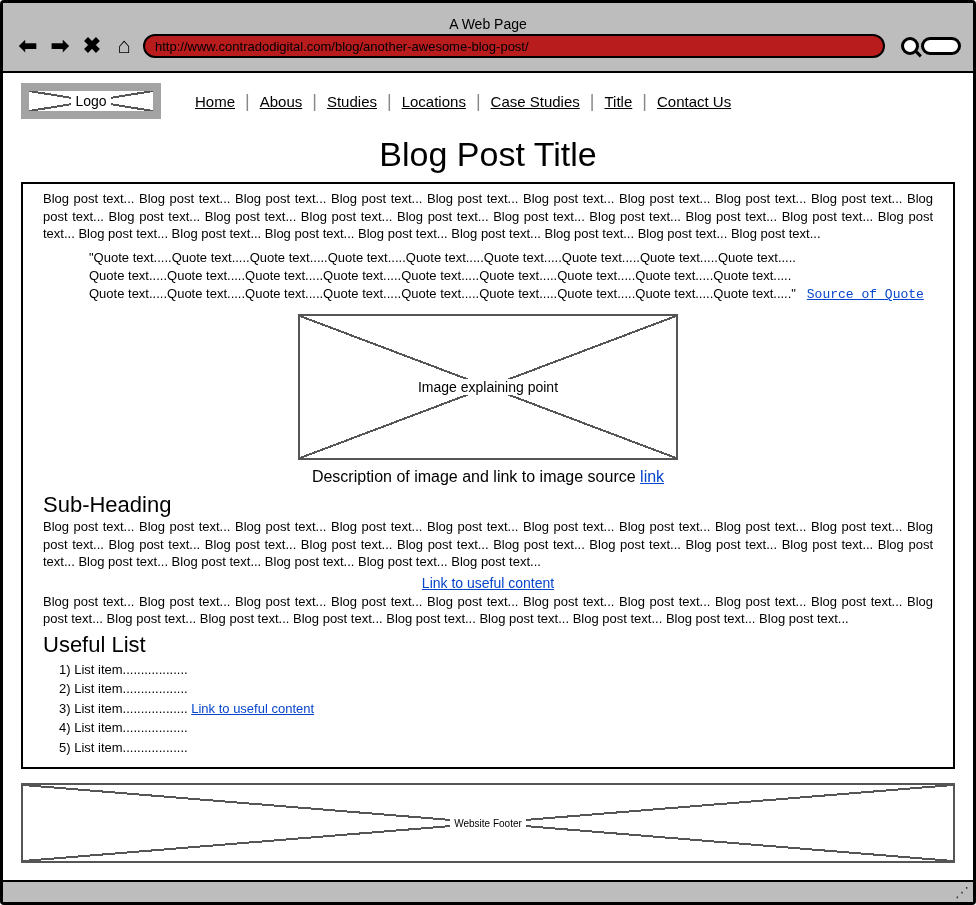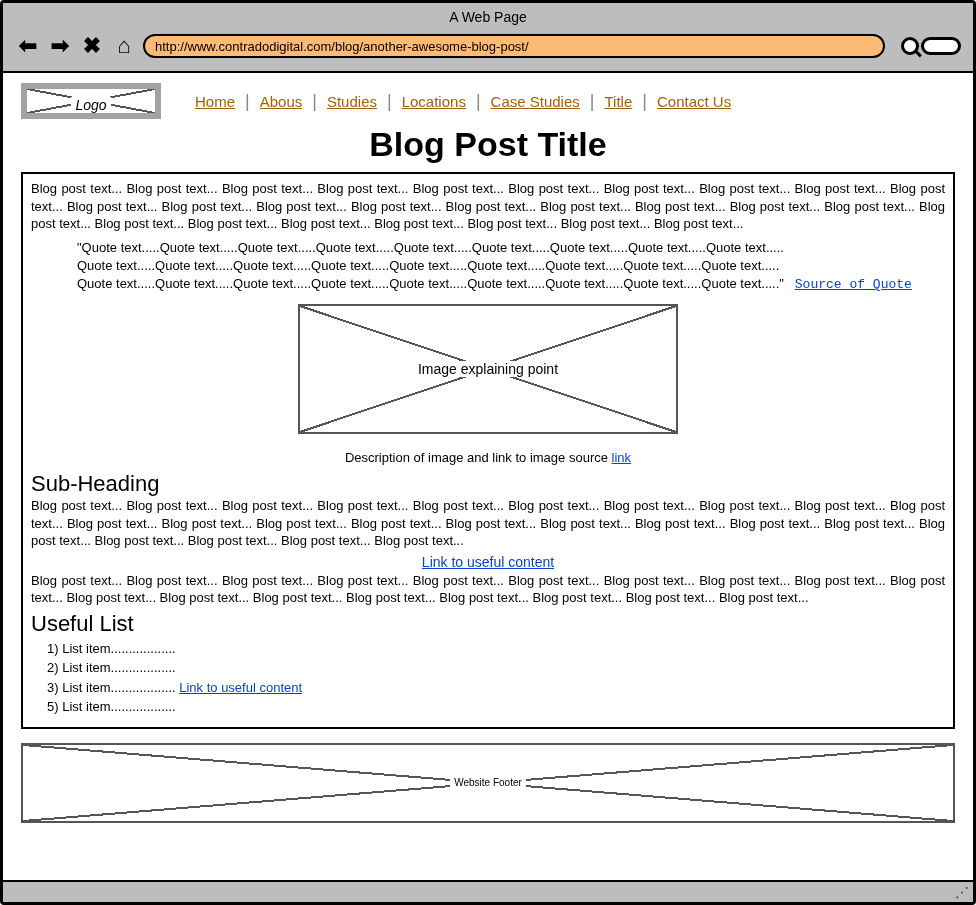--- a/index.html
+++ b/index.html
@@ -17,41 +17,41 @@
   .browser-top {
     background: #bdbdbd;
     height: 70px;
     border-bottom: 2px solid #000;
     display: flex;
     flex-direction: column;
   }
   .title-row {
     text-align: center;
     font-size: 14px;
-    padding-top: 6px;
+    padding-top: 13px;
     height: 22px;
   }
   .toolbar-row {
     display: flex;
     align-items: center;
     gap: 6px;
     padding: 2px 12px 6px 12px;
     height: 48px;
   }
   .nav-icon {
     width: 26px; height: 26px;
     display:flex;align-items:center;justify-content:center;
     font-size: 22px; font-weight:bold;
   }
   .url-bar {
     flex: 1;
     height: 24px;
     border: 2px solid #000;
     border-radius: 12px;
-    background: #fdba74;
+    background: #b91c1c;
     padding: 2px 10px;
     font-size: 13px;
     font-family: inherit;
   }
   .search-pill {
     display:flex;align-items:center;gap:2px;
     margin-left: 10px;
   }
   .search-oval {
     width: 40px;height:18px;border:3px solid #000;border-radius:10px;background:#fff;
@@ -61,41 +61,41 @@
   }
   .mag::after{content:"";position:absolute;width:8px;height:3px;background:#000;bottom:-3px;right:-6px;transform:rotate(45deg);}
   
   .page {
     padding: 10px 18px 6px 18px;
     height: 800px;
     overflow: hidden;
   }
   .header-row { display:flex;align-items:center;gap:24px;margin-bottom:6px; }
   .logo-box {
-    width:140px;height:36px;border:6px solid #a3a3a3;position:relative;
-    display:flex;align-items:flex-end;justify-content:center;font-size:14px;font-style:italic;
+    width:140px;height:36px;border:8px solid #a3a3a3;position:relative;
+    display:flex;align-items:center;justify-content:center;font-size:14px;
   }
   .xbox::before,.xbox::after{content:"";position:absolute;left:0;right:0;top:0;bottom:0;}
   .xbox::before{background:linear-gradient(to top right,transparent calc(50% - 1px),#555 calc(50% - 1px),#555 calc(50% + 1px),transparent calc(50% + 1px));}
   .xbox::after{background:linear-gradient(to top left,transparent calc(50% - 1px),#555 calc(50% - 1px),#555 calc(50% + 1px),transparent calc(50% + 1px));}
   .xbox > span{position:relative;z-index:1;background:#fff;padding:0 4px;}
   .nav-links { display:flex;align-items:center; }
-  .nav-links a { color:#a16207;text-decoration:underline;font-size:15px;padding:0 10px; }
+  .nav-links a { color:#000000;text-decoration:underline;font-size:15px;padding:0 10px; }
   .nav-sep { color:#888;font-size:18px; }
-  h1.title { text-align:center;font-size:34px;font-weight:bold;margin:6px 0 8px; }
-  .content-box { border:2px solid #000;padding:6px 8px; }
+  h1.title { text-align:center;font-size:34px;font-weight:normal;margin:16px 0 8px; }
+  .content-box { border:2px solid #000;padding:6px 20px; }
   .para { font-size:13px;line-height:1.35;margin-bottom:4px;text-align:justify; }
   .quote-block { margin:6px 0 6px 46px;font-size:13px;line-height:1.4; }
   .quote-block a { color:#0645cc;text-decoration:underline;font-family:Liberation Mono, monospace; }
   .img-wrap { display:flex;flex-direction:column;align-items:center;margin:10px 0 6px; }
   .img-ph {
-    width:380px;height:130px;border:2px solid #555;position:relative;
+    width:380px;height:146px;border:2px solid #555;position:relative;
     display:flex;align-items:center;justify-content:center;font-size:14px;
   }
-  .img-cap { font-size:13px;margin-top:16px; }
+  .img-cap { font-size:16px;margin-top:8px; }
   .img-cap a { color:#0645cc;text-decoration:underline; }
   h2.sub { font-size:22px;font-weight:normal;margin:0 0; }
   .link-center { text-align:center;font-size:14px;margin:2px 0 2px; }
   .link-center a { color:#0645cc;text-decoration:underline; }
   .list { font-size:13px;line-height:1.5;margin:2px 16px 4px; }
   .list a { color:#0645cc;text-decoration:underline; }
   .footer-box {
     margin-top:14px;height:80px;border:2px solid #555;position:relative;
     display:flex;align-items:center;justify-content:center;font-size:10px;
   }
@@ -174,20 +174,21 @@
     <div class="link-center">
       <a href="#">Link to useful content</a>
     </div>
     <p class="para">Blog post text... Blog post text... Blog post text... Blog post text... Blog post text... Blog post text... Blog post text... Blog post text... Blog post text... Blog post text... Blog post text... Blog post text... Blog post text... Blog post text... Blog post text... Blog post text... Blog post text... Blog post text...</p>
 
     <h2 class="sub">Useful List</h2>
     <div class="list">
       <div><span>1)</span> <span>List item..................</span></div>
       <div><span>2)</span> <span>List item..................</span></div>
       <div><span>3)</span> <span>List item.................. </span><a href="#">Link to useful content</a></div>
+      <div><span>4)</span> <span>List item..................</span></div>
       <div><span>5)</span> <span>List item..................</span></div>
     </div>
   </div>
 
   <div class="footer-box xbox">
     <span>Website Footer</span>
   </div>
 </div>
 
 <div class="bottom-strip">

